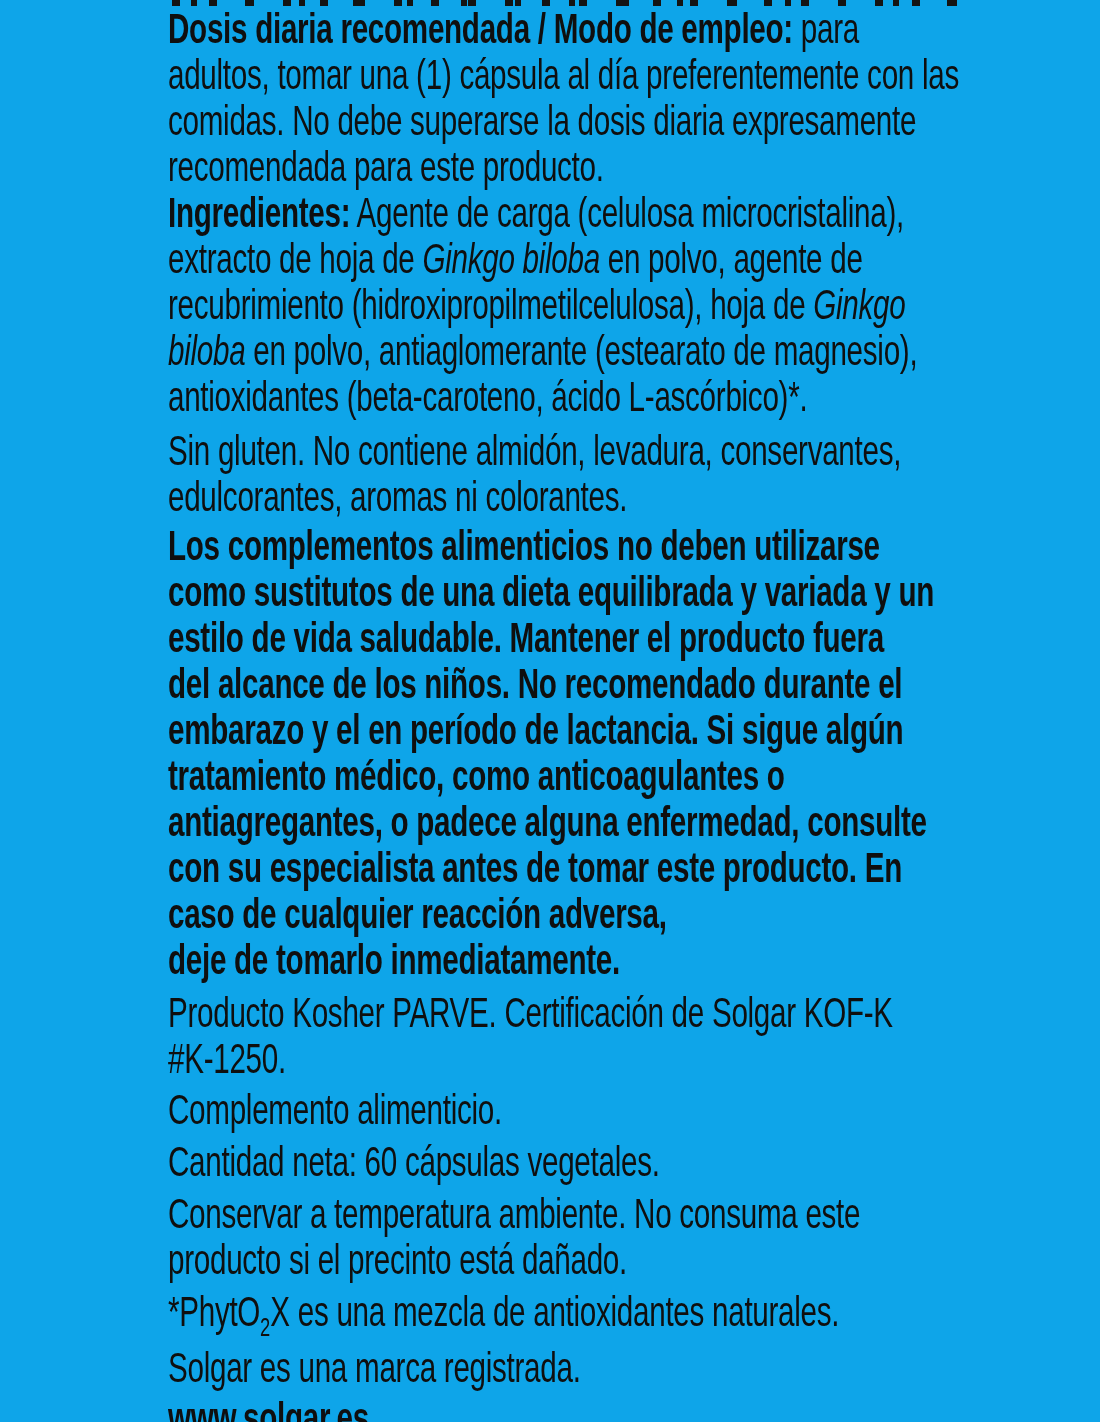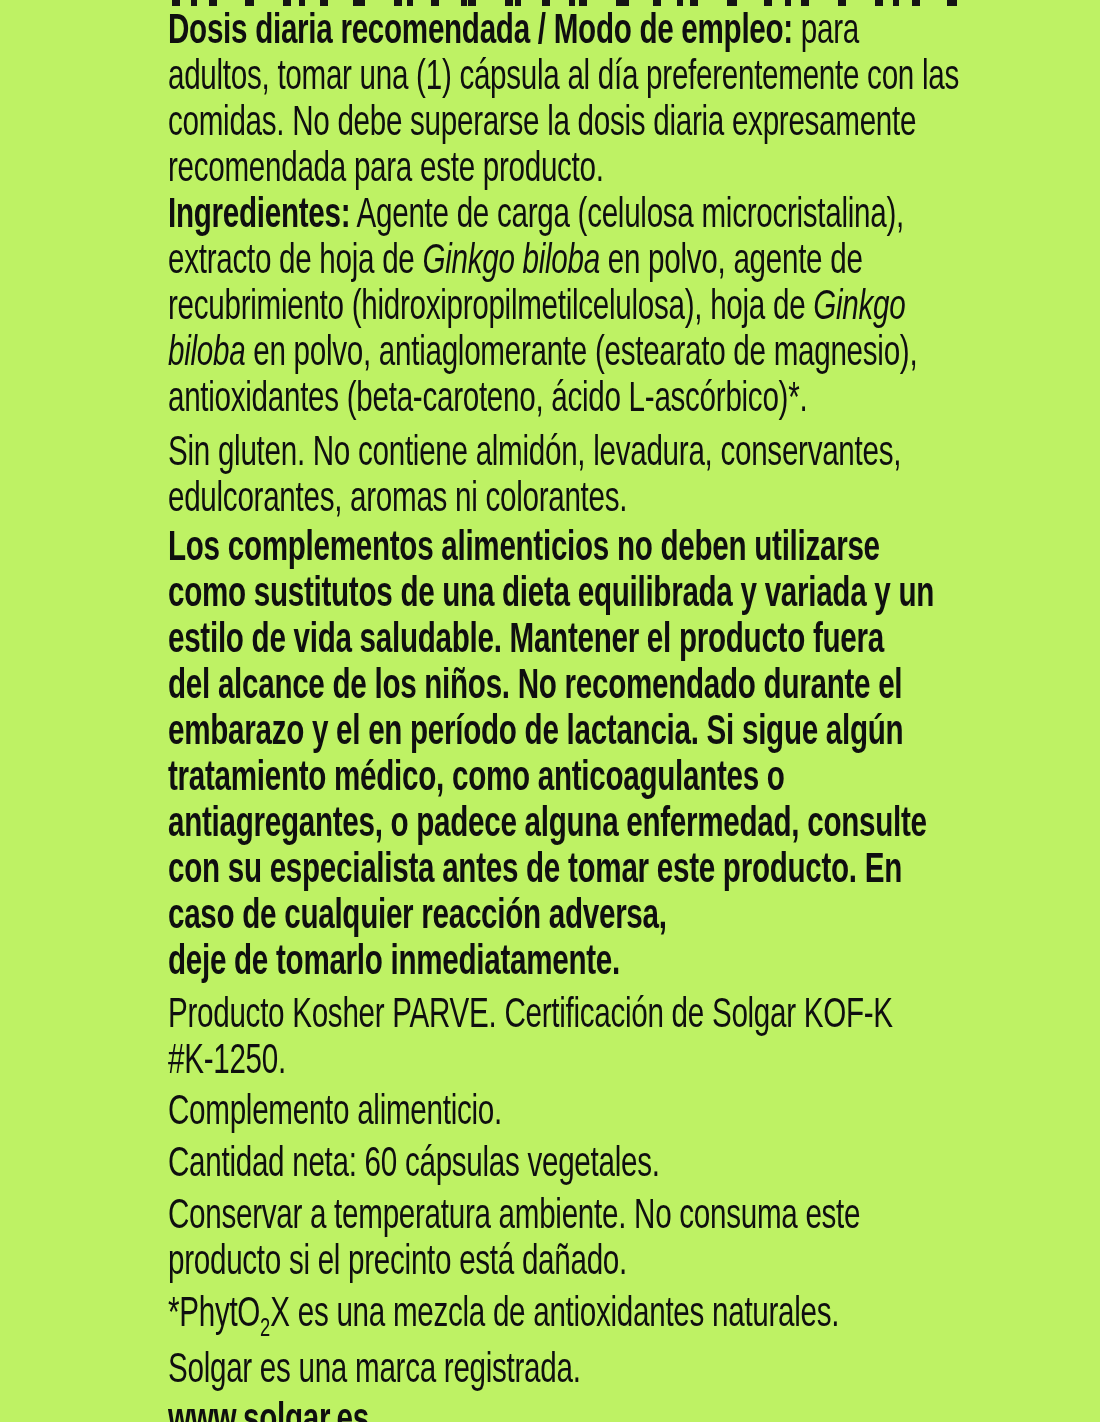--- a/index.html
+++ b/index.html
@@ -4,21 +4,21 @@
 <style>
   html, body {
     margin: 0;
     padding: 0;
     background: #ffffff;
   }
   .sheet {
     position: relative;
     width: 1100px;
     height: 1422px;
-    background: #bef264;
+    background: #0ea5e9;
     overflow: hidden;
     font-family: "Liberation Sans", sans-serif;
     color: #0f0f0f;
   }
   
   .crop-fragments {
     position: absolute;
     top: 0;
     left: 172px;
     width: 800px;

